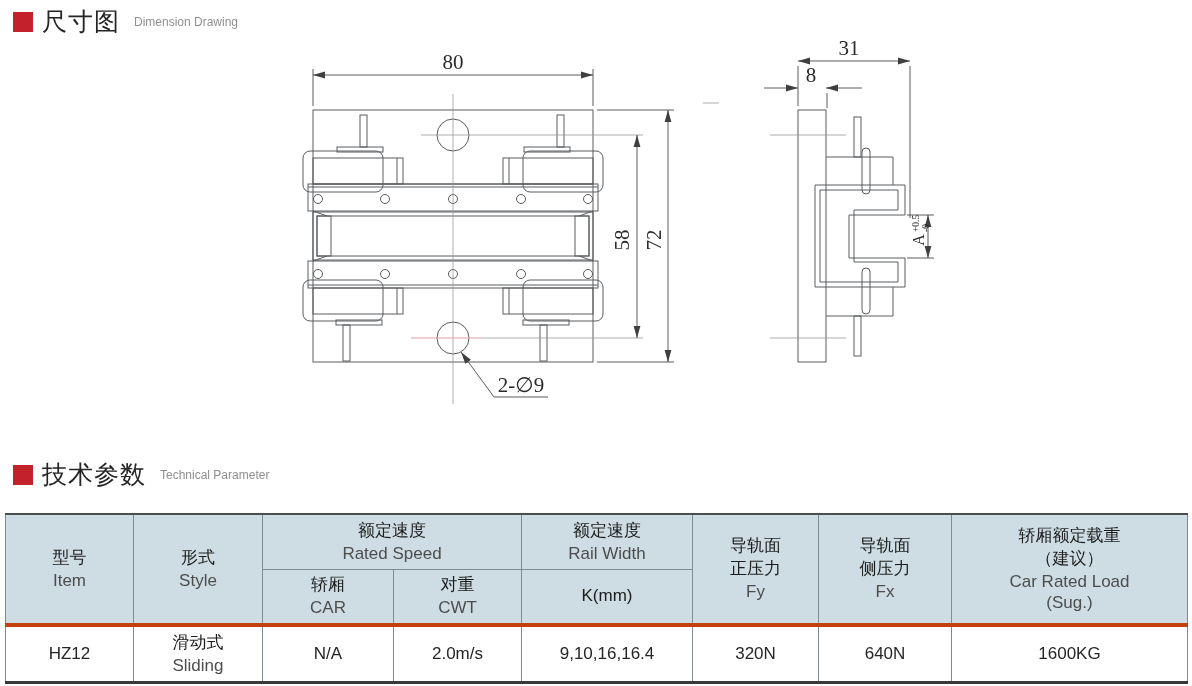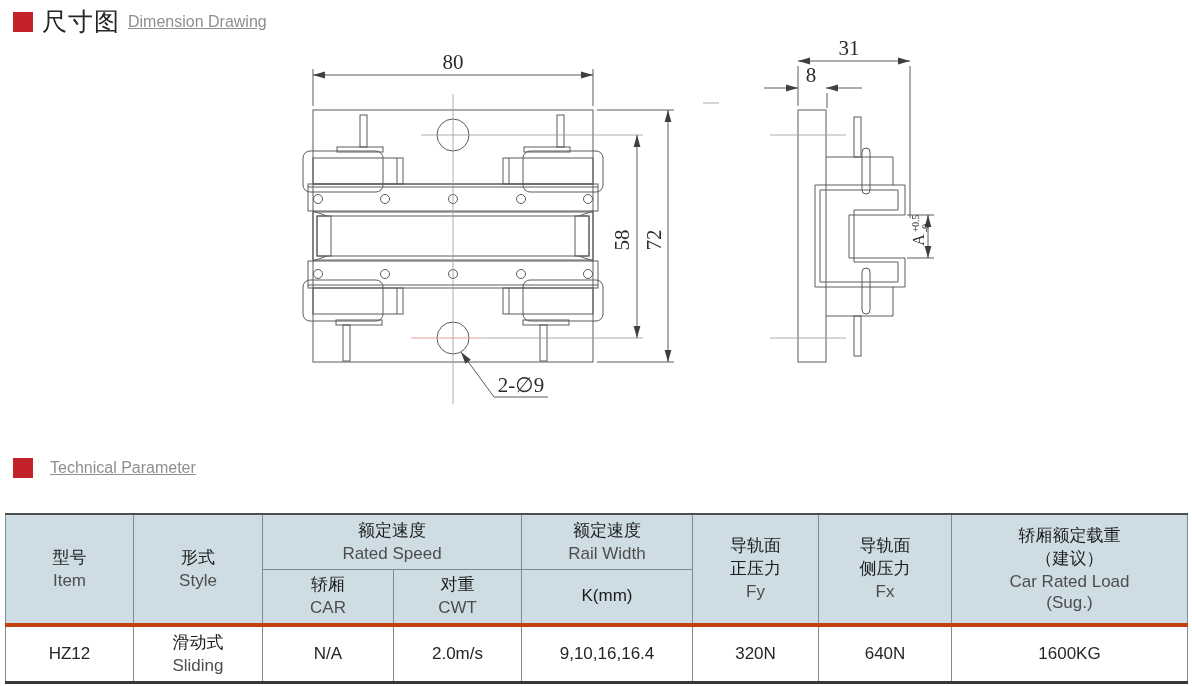--- a/index.html
+++ b/index.html
@@ -2,21 +2,21 @@
 <html><head>
 <meta charset="utf-8">
 <style>
   html,body{margin:0;padding:0;background:#fff;}
   body{width:1192px;height:686px;position:relative;overflow:hidden;
        font-family:"Liberation Sans",sans-serif;}
   .page{position:absolute;inset:0;background:#fff;}
   .sec{position:absolute;left:13px;display:flex;align-items:center;white-space:nowrap;}
   .bullet{width:20px;height:20px;background:#c3222b;display:inline-block;margin-right:9px;flex:0 0 auto;}
   .zh-title{font-size:25px;color:#252525;letter-spacing:1px;}
-  .en-title{font-size:16px;color:#8f8f8f;margin-left:8px;text-decoration:underline;}
+  .en-title{font-size:12px;color:#8f8f8f;margin-left:14px;}
   svg text{font-family:"Liberation Serif",serif;fill:#2b2b2b;}
   .ptable{border-collapse:collapse;table-layout:fixed;width:1182px;position:absolute;
           left:5px;top:513px;background:#fff;
           border-top:2px solid #4e4e4e;border-bottom:3px solid #383838;}
   .ptable td{border:1px solid #7e8b90;text-align:center;vertical-align:middle;padding:1px 2px;}
   .ptable tr.hdr td{background:#cedde3;}
   .ptable tr.data td{border-top:4px solid #c2410c;height:52px;}
   .zh{font-size:17px;color:#1c1c1c;line-height:1.35;}
   .en{font-size:17px;color:#4d4d4d;line-height:1.25;}
   .cell-main{font-size:17px;color:#262626;}
@@ -160,20 +160,21 @@
       <g transform="translate(919,236) rotate(-90)">
         <text x="-4" y="5" font-size="16" text-anchor="middle" stroke="none">A</text>
         <text x="4" y="0" font-size="9.5" stroke="none">+0.5</text>
         <text x="4" y="10" font-size="9.5" stroke="none">-0</text>
       </g>
     </g>
   </svg>
 
   <div class="sec" style="top:458px">
     <span class="bullet"></span>
+    <span class="zh-title">技术参数</span>
     <span class="en-title">Technical Parameter</span>
   </div>
 
   <table class="ptable">
     <colgroup>
       <col style="width:128px">
         <col style="width:129px">
         <col style="width:131px">
       <col style="width:128px">
         <col style="width:171px">

